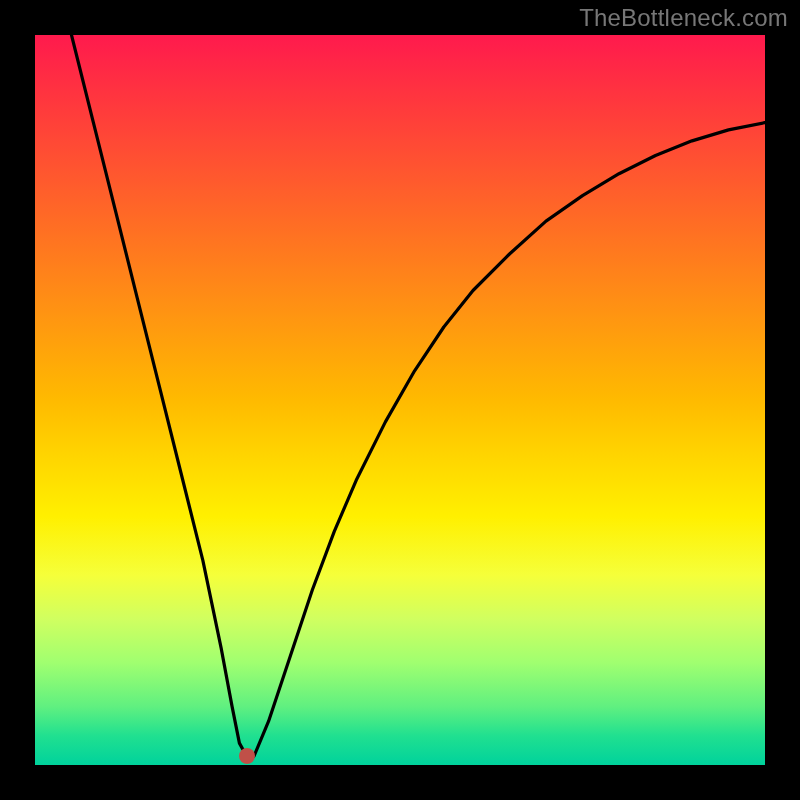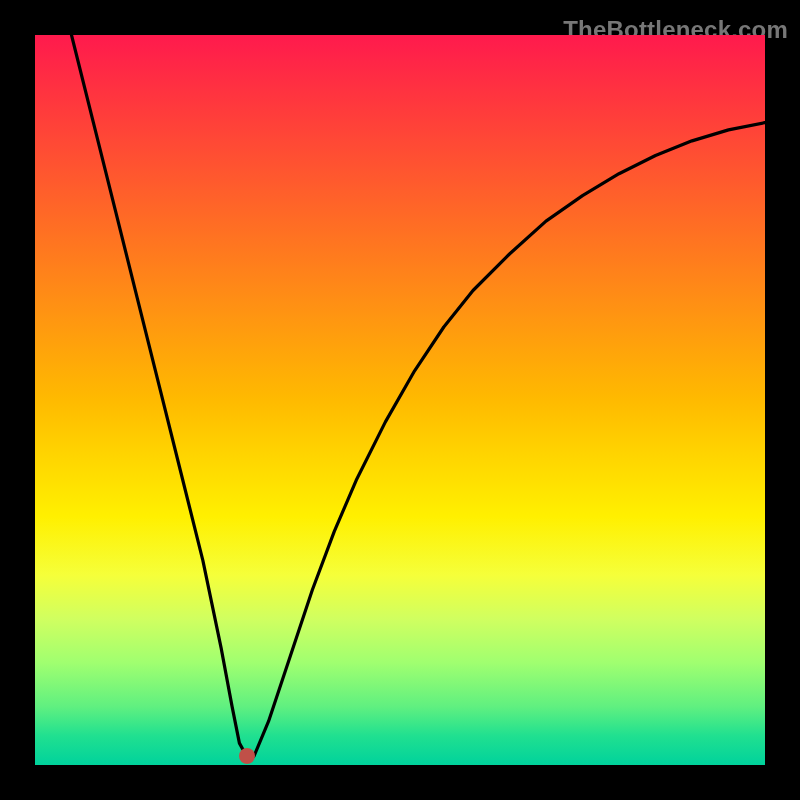--- a/index.html
+++ b/index.html
@@ -12,25 +12,25 @@
   }
   .frame {
     position: relative;
     width: 800px;
     height: 800px;
     background: #000;
     box-sizing: border-box;
   }
   .watermark {
     position: absolute;
-    top: 16px;
+    top: 4px;
     right: 12px;
     color: #777;
     font-size: 24px;
-    font-weight: 700;
+    font-weight: 400;
     letter-spacing: 0.2px;
     user-select: none;
   }
   .plot-area {
     position: absolute;
     left: 35px;
     top: 35px;
     width: 730px;
     height: 730px;
     

